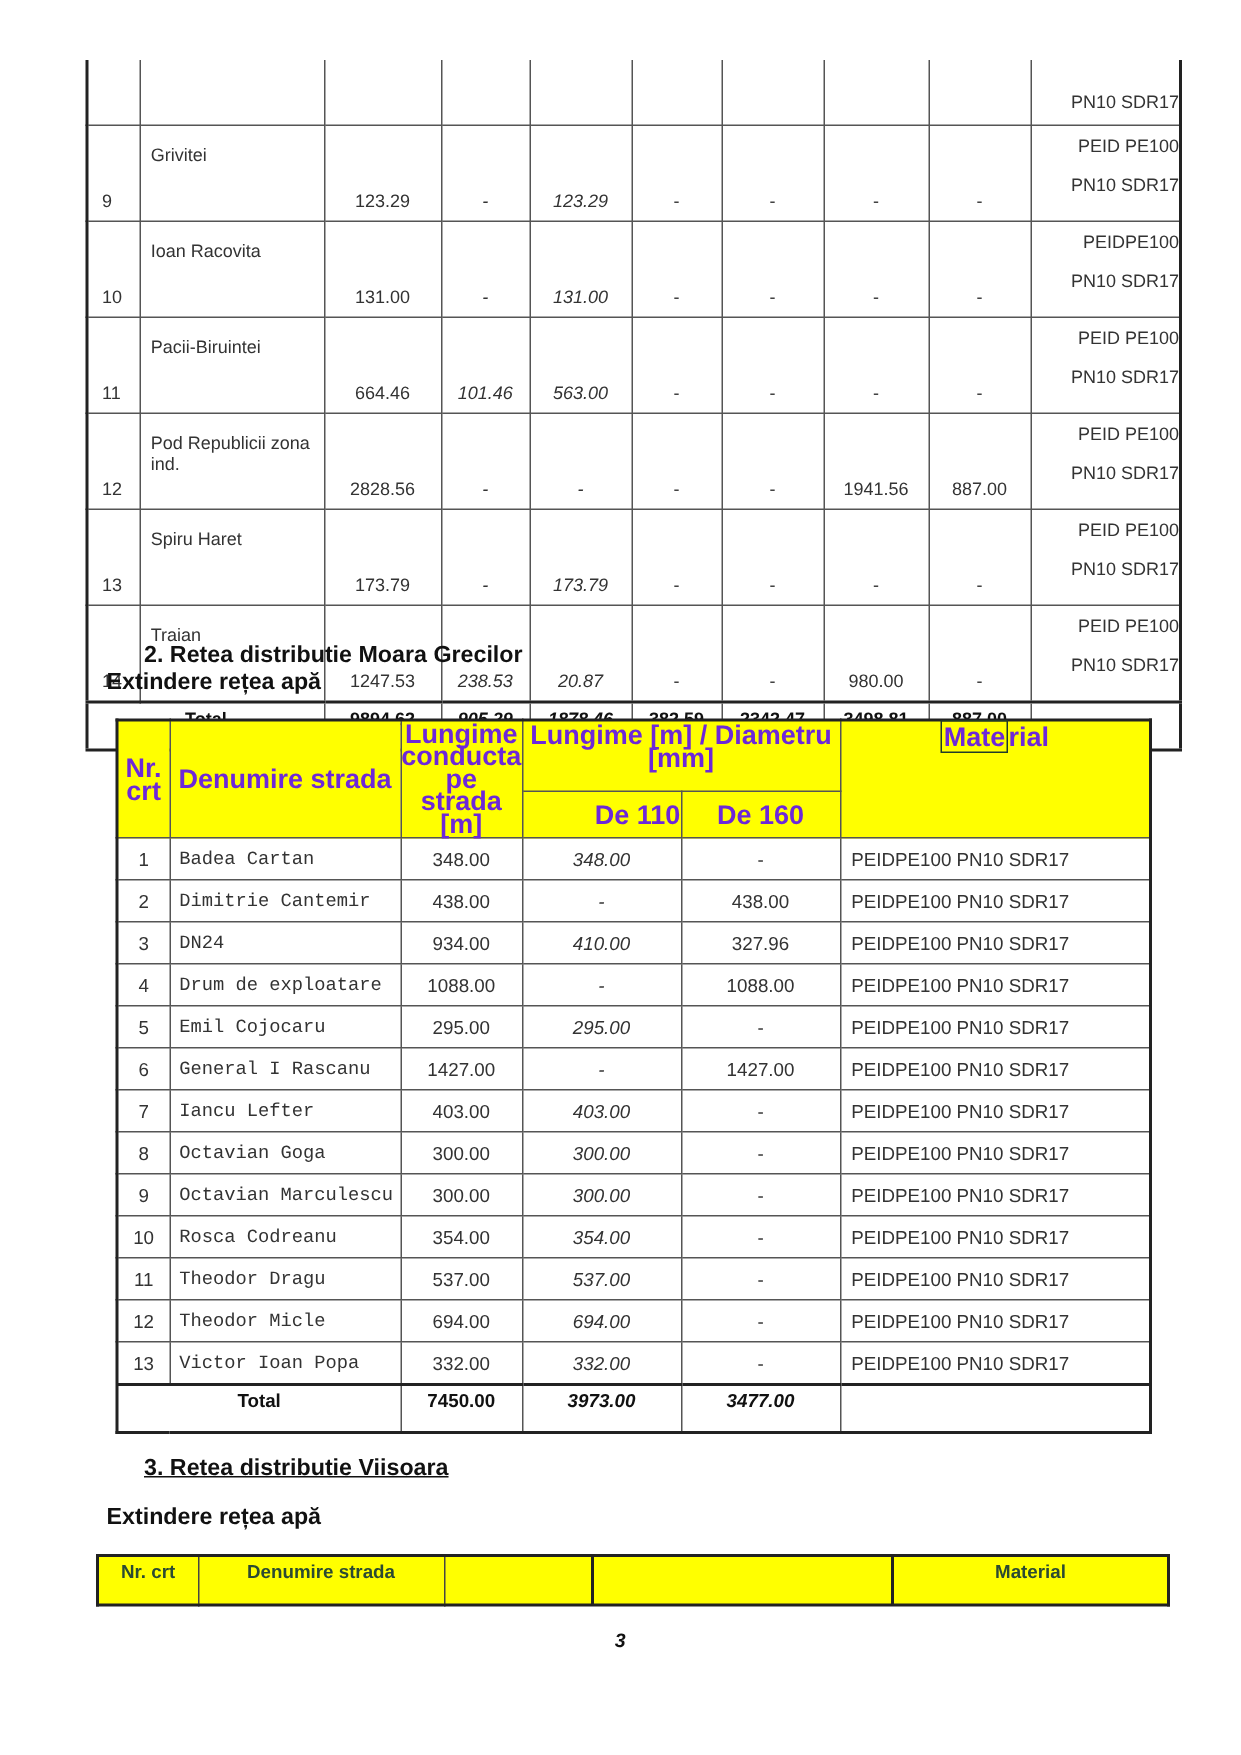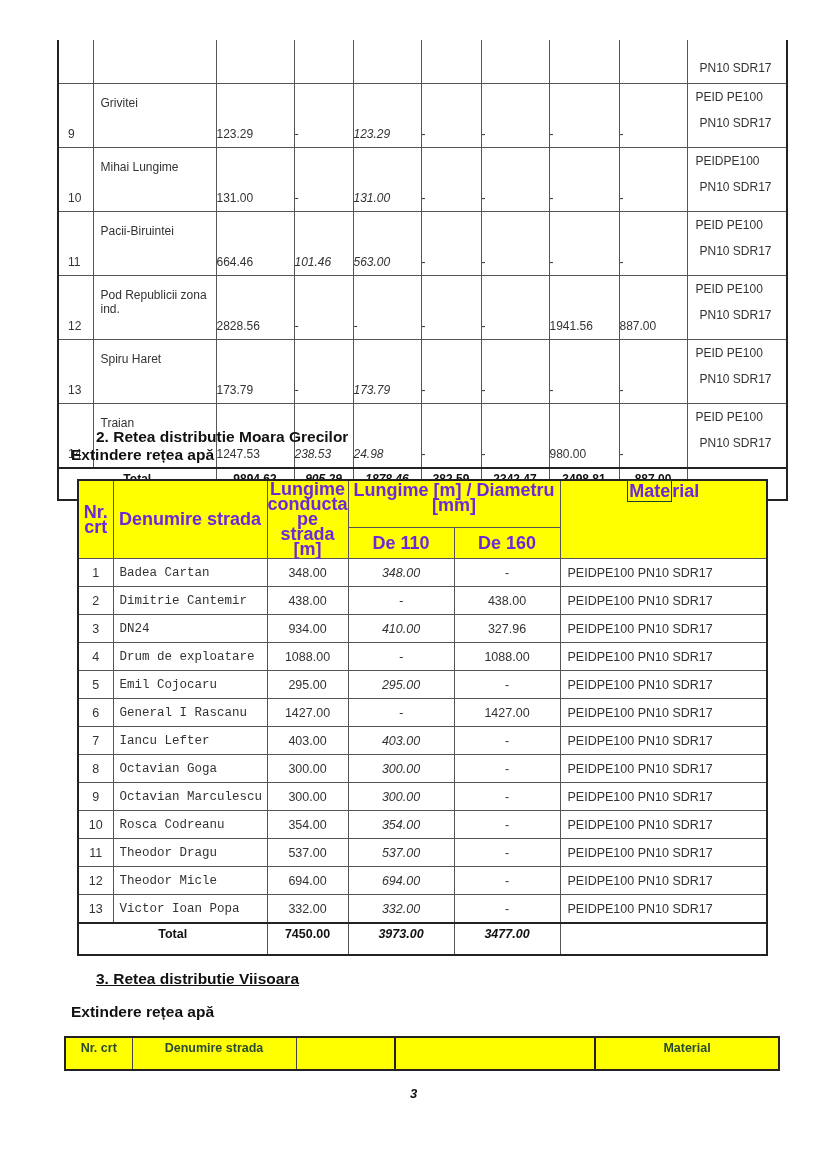--- a/index.html
+++ b/index.html
@@ -7,23 +7,23 @@
          font-family:"Liberation Sans", sans-serif; color:#111; }
   table { border-collapse:collapse; position:absolute; table-layout:fixed; }
   td { padding:0; font-size:12px; color:#333; }
 
   
   #t1 { left:57px; top:40px; width:729px; border-left:2px solid #222; border-right:2px solid #222; }
   #t1 td { border:1px solid #555; height:51px; vertical-align:bottom; }
   #t1 tr.cont td { border-top:none; height:41px; }
   #t1 td.nr { padding:0 0 6px 9px; }
   #t1 td.name { vertical-align:top; padding:12px 0 0 7px; line-height:14px; }
-  #t1 td.num { padding-bottom:6px; }
+  #t1 td.num { text-align:center; padding-bottom:6px; }
   #t1 td.it { font-style:italic; }
-  #t1 td.mat { vertical-align:top; padding:0 0 0 8px; line-height:26px; }
+  #t1 td.mat { vertical-align:top; padding:0 0 0 8px; line-height:26px;text-align:right; }
   #t1 td.mat span { display:block; }
   #t1 td.mat span.l2 { padding-left:4px; }
   #t1 tr.total td { border-top:2px solid #222; border-bottom:2px solid #222; height:27px; vertical-align:top; padding-top:3px; font-weight:bold; color:#111; }
   #t1 tr.total td.num { text-align:center; padding-bottom:0; }
 
   .h2 { position:absolute; font-weight:bold; font-size:15.5px; color:#111; }
   .h3 { position:absolute; font-weight:bold; font-size:15.5px; color:#111; }
 
   
   #t2 { left:77px; top:479px; width:689px; border:2px solid #222; }
@@ -88,21 +88,21 @@
         <td class="num">-</td>
         <td class="num">-</td>
         <td class="num">-</td>
         <td class="mat">
           <span>PEID PE100</span>
           <span class="l2">PN10 SDR17</span>
         </td>
       </tr>
       <tr>
         <td class="nr">10</td>
-        <td class="name">Mihai Lungime</td>
+        <td class="name">Ioan Racovita</td>
         <td class="num">131.00</td>
         <td class="num it">-</td>
         <td class="num it">131.00</td>
         <td class="num">-</td>
         <td class="num">-</td>
         <td class="num">-</td>
         <td class="num">-</td>
         <td class="mat">
           <span>PEIDPE100</span>
           <span class="l2">PN10 SDR17</span>
@@ -151,21 +151,21 @@
         <td class="mat">
           <span>PEID PE100</span>
           <span class="l2">PN10 SDR17</span>
         </td>
       </tr>
       <tr>
         <td class="nr">14</td>
         <td class="name">Traian</td>
         <td class="num">1247.53</td>
         <td class="num it">238.53</td>
-        <td class="num it">24.98</td>
+        <td class="num it">20.87</td>
         <td class="num">-</td>
         <td class="num">-</td>
         <td class="num">980.00</td>
         <td class="num">-</td>
         <td class="mat">
           <span>PEID PE100</span>
           <span class="l2">PN10 SDR17</span>
         </td>
       </tr>
       <tr class="total">
@@ -196,21 +196,21 @@
   </colgroup>
   <thead>
     <tr>
       <td rowspan="2" class="hnr" style="height:76px;">Nr. crt</td>
       <td rowspan="2">Denumire strada</td>
       <td rowspan="2">Lungime conducta pe strada [m]</td>
       <td colspan="2" style="height:44px;vertical-align:top;padding-top:2px;">Lungime [m] / Diametru  [mm]</td>
       <td rowspan="2" class="mat-h"><span class="sel">Mate</span><span>rial</span></td>
     </tr>
     <tr>
-      <td style="height:30px;">De 110</td>
+      <td style="height:30px;text-align:right;">De 110</td>
       <td>De 160</td>
     </tr>
   </thead>
   <tbody id="t2body">
       <tr>
         <td class="nr">1</td>
         <td class="name">Badea Cartan</td>
         <td class="num">348.00</td>
         <td class="num it">348.00</td>
         <td class="num">-</td>

